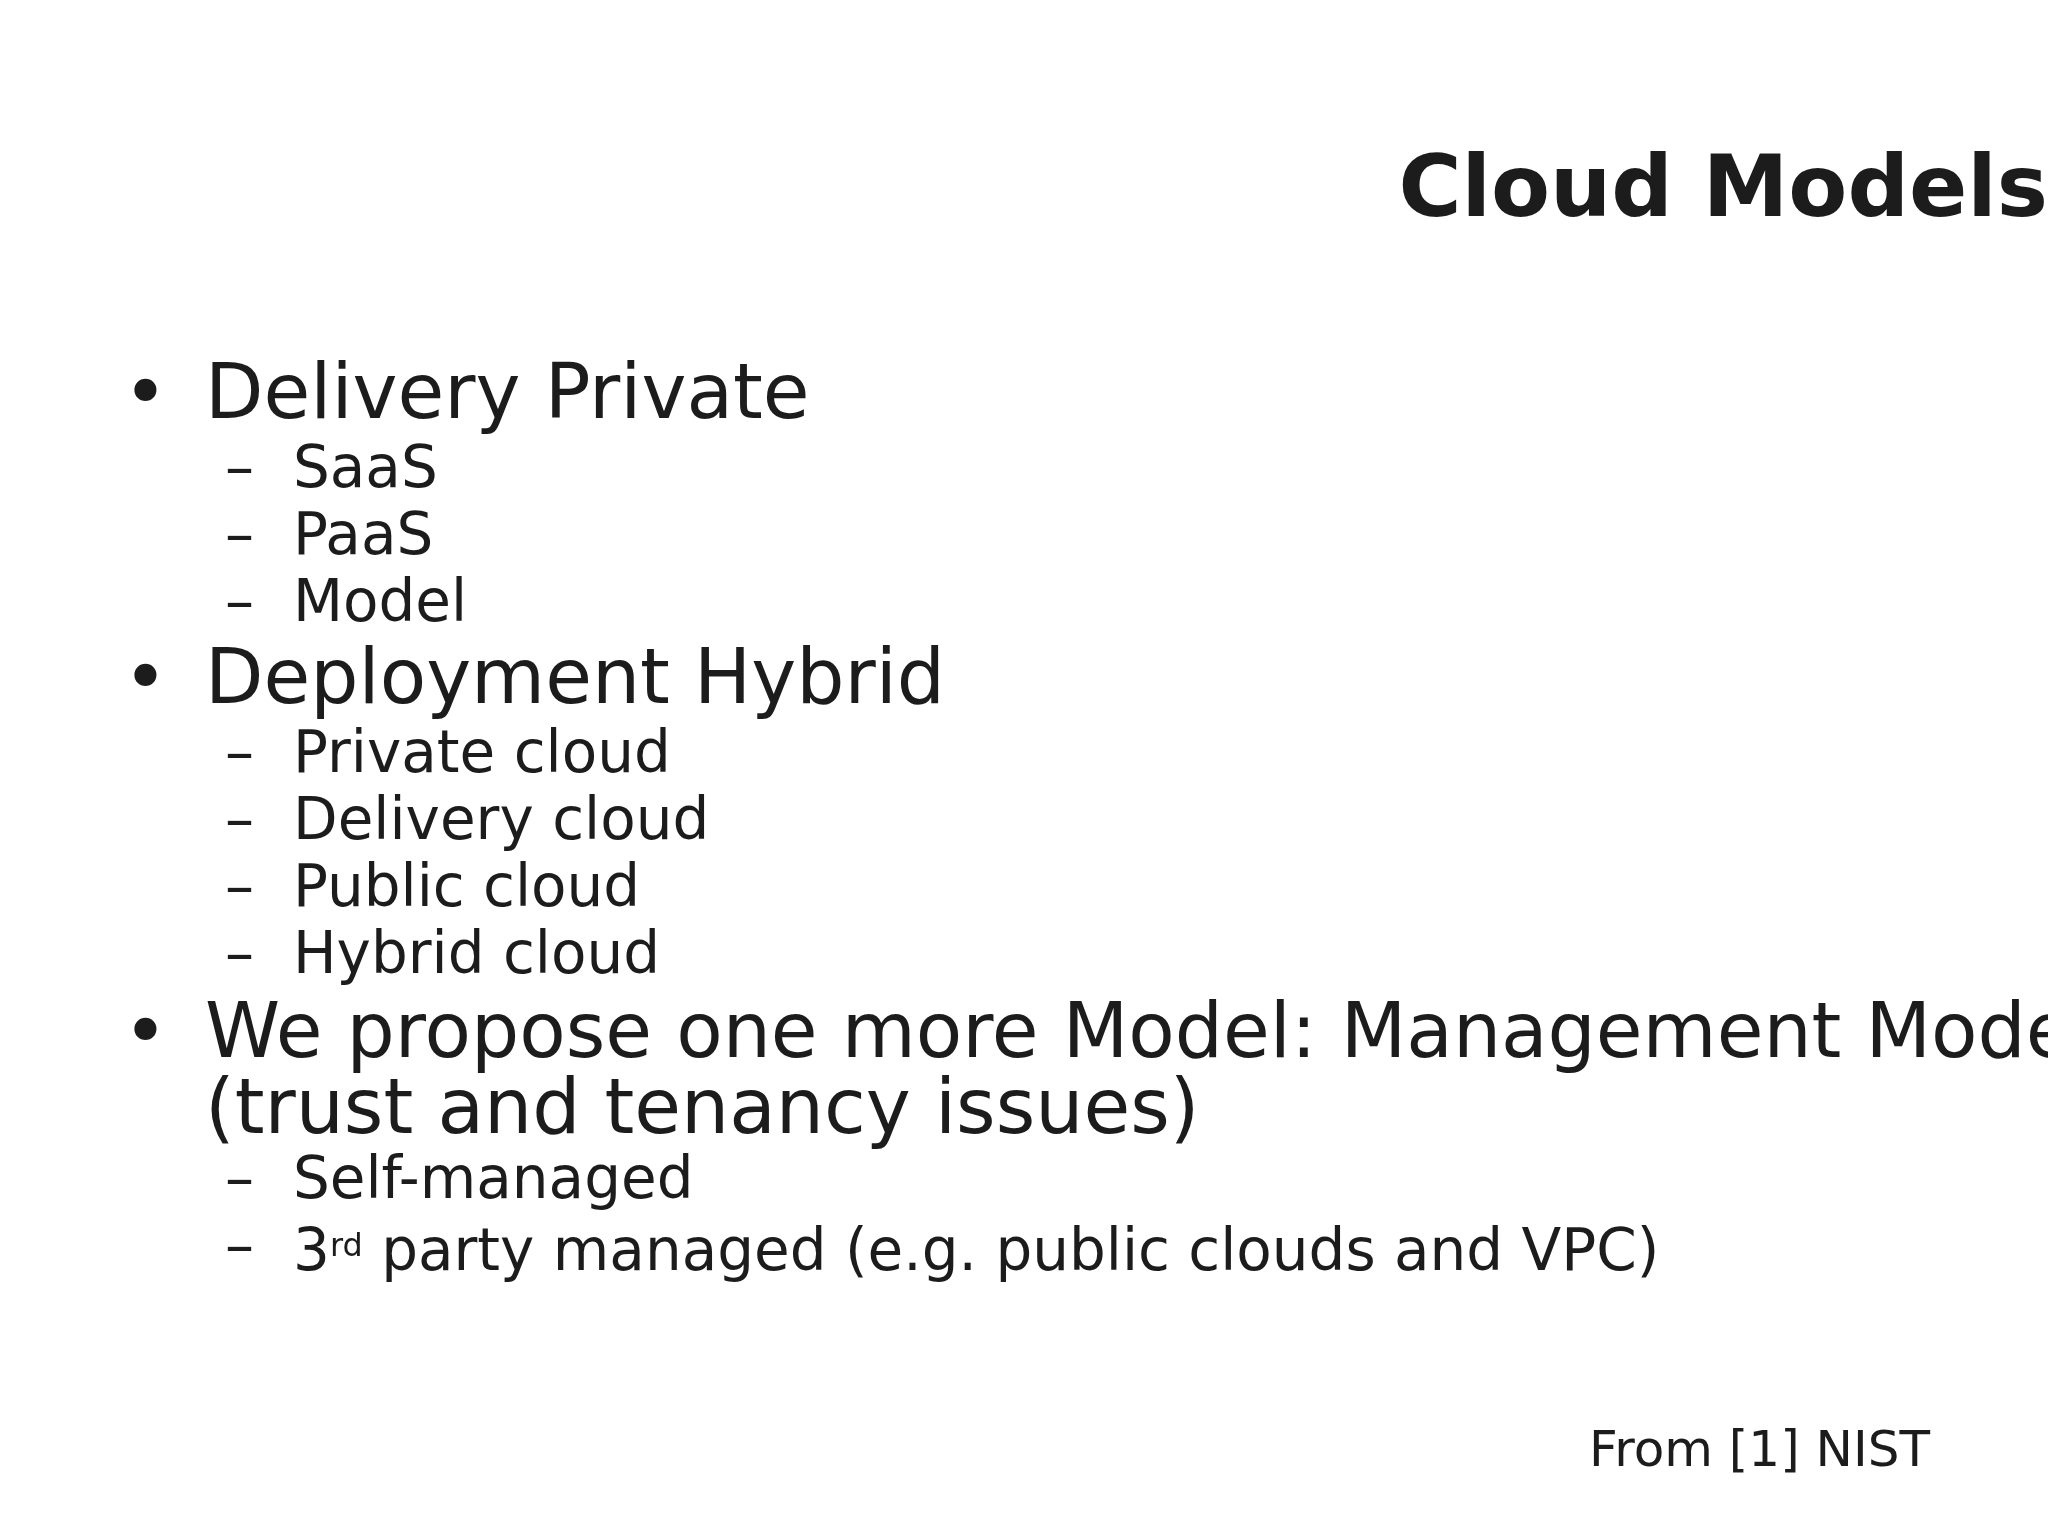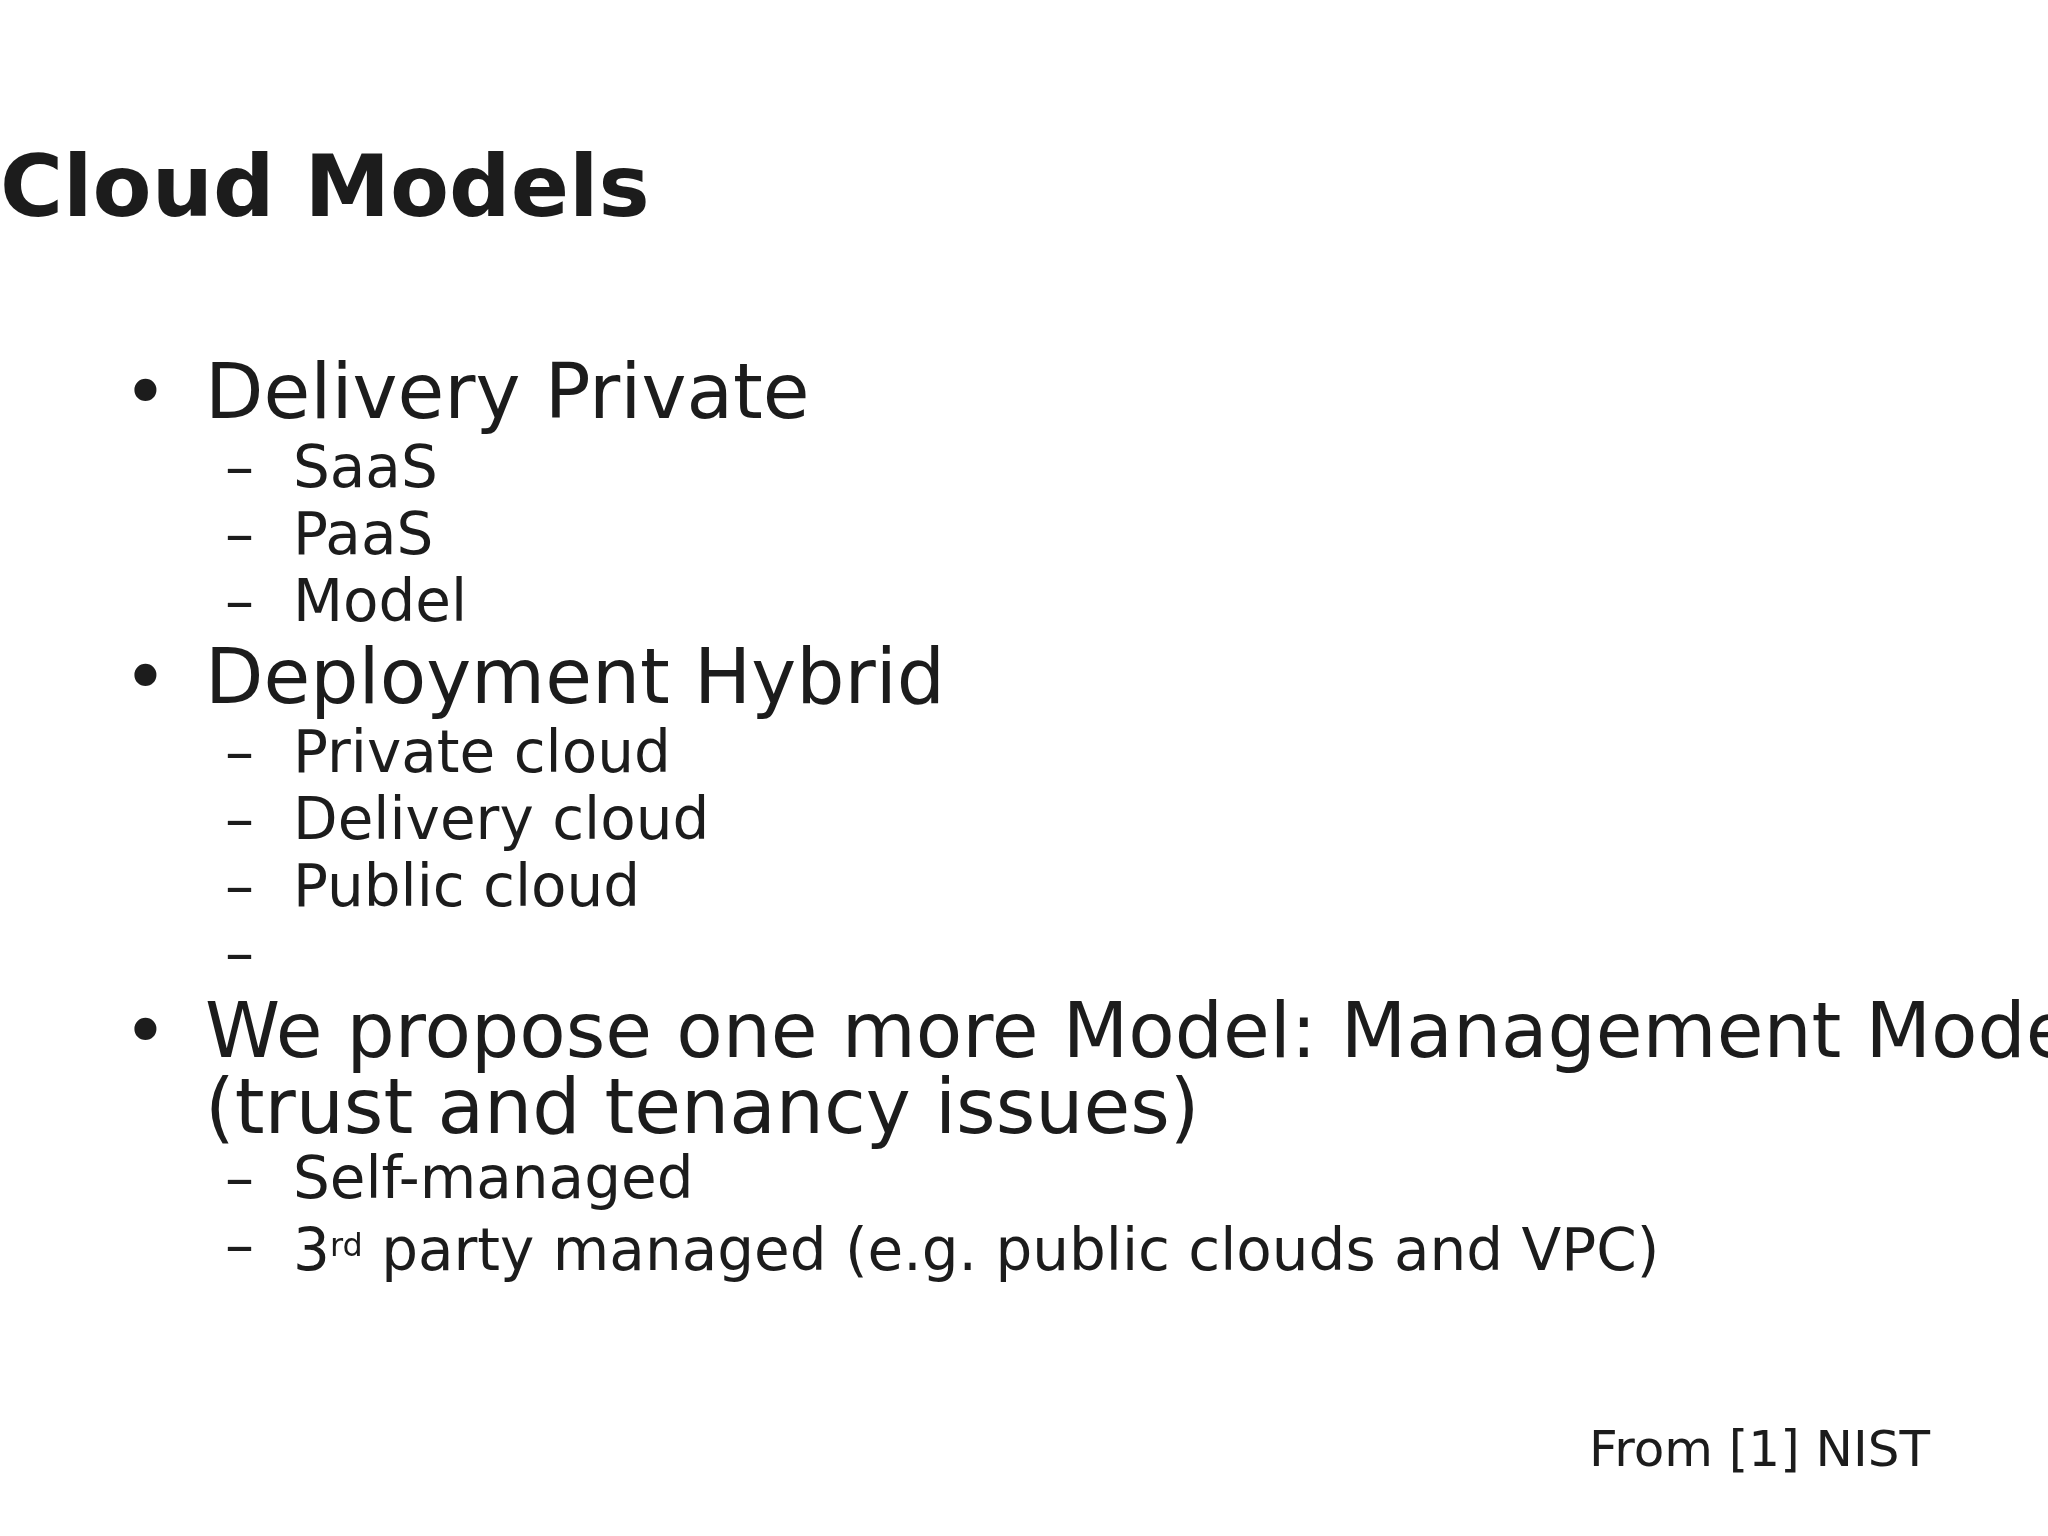--- a/index.html
+++ b/index.html
@@ -15,21 +15,21 @@
     color: #1c1c1c;
     font-family: "DejaVu Sans", sans-serif;
     overflow: hidden;
   }
   .title {
     position: absolute;
     top: 138px;
     left: 0;
     width: 100%;
     margin: 0;
-    text-align: left;
+    text-align: right;
     font-size: 86px;
     font-weight: 700;
     line-height: 96px;
     white-space: nowrap;
   }
   .content {
     position: absolute;
     left: 105px;
     top: 350px;
     right: 40px;
@@ -110,20 +110,21 @@
     <div class="row l2">
       <span class="marker">–</span>
       <span class="text">Delivery cloud</span>
     </div>
     <div class="row l2">
       <span class="marker">–</span>
       <span class="text">Public cloud</span>
     </div>
     <div class="row l2">
       <span class="marker">–</span>
+      <span class="text">Hybrid cloud</span>
     </div>
 
     <div class="row l1 multiline group3">
       <span class="marker">•</span>
       <div class="text">
         <div>We propose one more Model: Management Models</div>
         <div>(trust and tenancy issues)</div>
       </div>
     </div>
     <div class="row l2">

